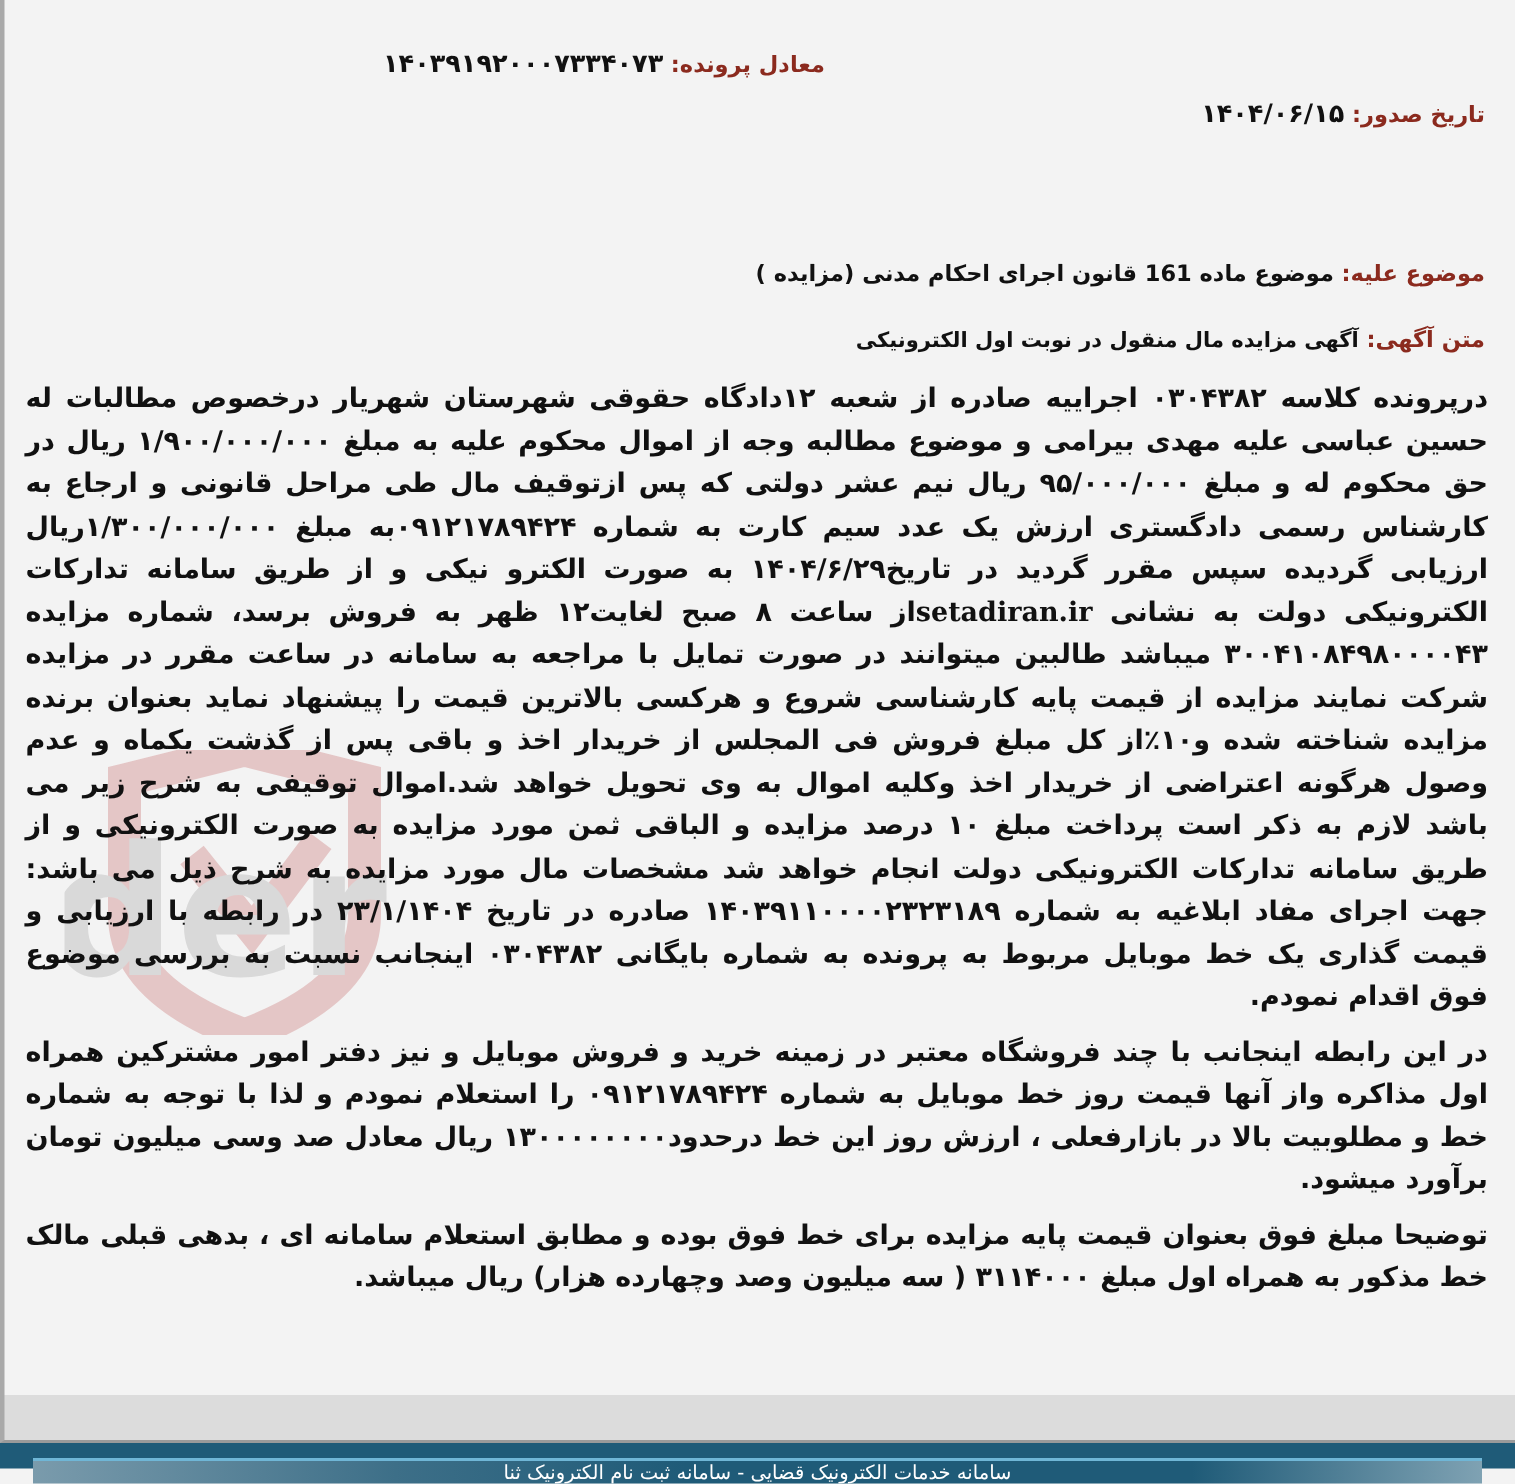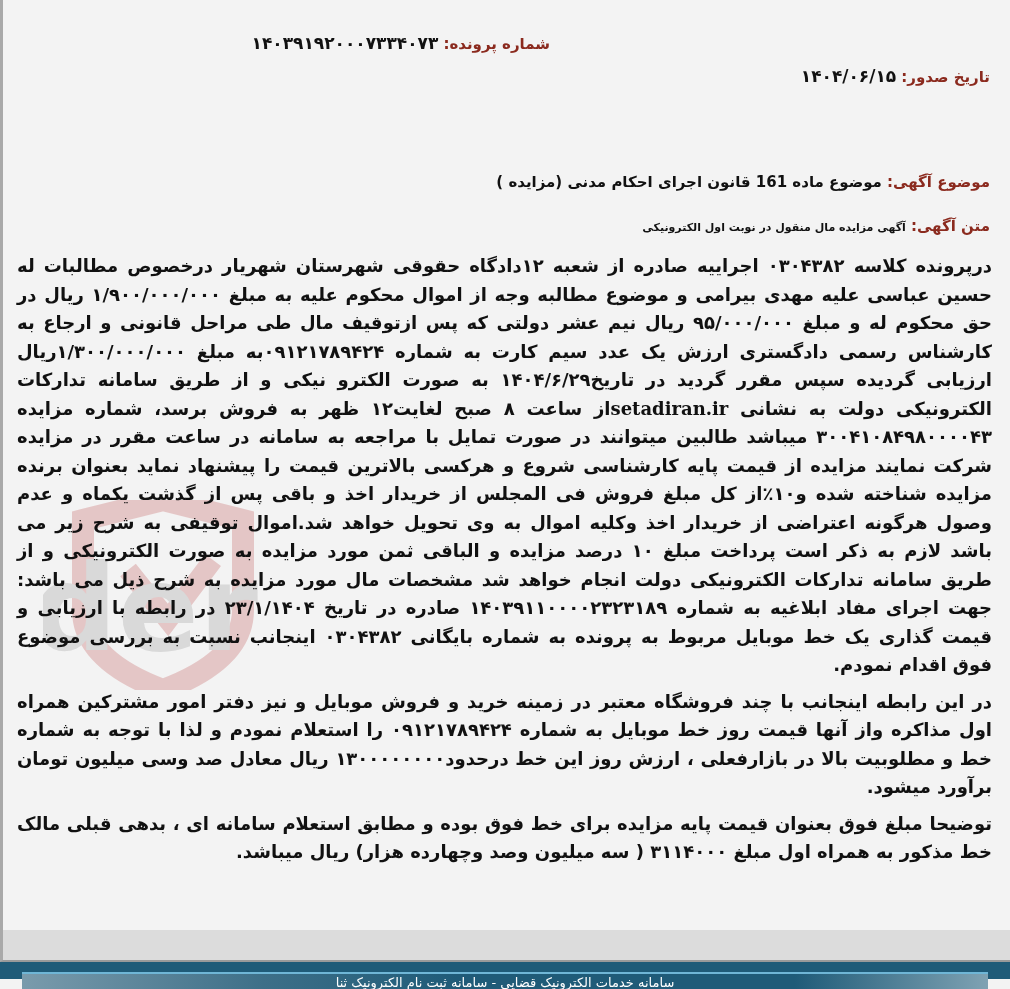--- a/index.html
+++ b/index.html
@@ -35,52 +35,52 @@
   .label { color: #8b2a1e; font-weight: bold; font-size: 15px; }
   .value { color: #111; font-weight: bold; font-size: 15px; }
   .num { font-size: 17px; letter-spacing: 0.5px; margin-left: 24px; }
   .field { position: absolute; white-space: nowrap; direction: rtl; }
   .f-ad-no { right: 20px; top: 33px; }
   .f-case-no { right: 460px; top: 33px; }
   .f-date { right: 20px; top: 66px; }
   .f-branch { right: 435px; top: 80px; width: 560px; white-space: normal; line-height: 34px; }
   .f-subject { right: 20px; top: 172px; }
   .f-text-title { right: 20px; top: 216px; }
-  .f-text-title .value { font-size: 11px; }
+  .f-text-title .value { font-size: 14px; }
   .body-text {
     position: absolute; right: 18px; left: 14px; top: 252px;
     direction: rtl; text-align: justify; text-align-last: right;
     color: #111; font-weight: bold; font-size: 18px; line-height: 28.5px;
   }
   .body-text p { margin: 0 0 8px 0; }
   .latin { font-family: "DejaVu Serif", serif; direction: ltr; unicode-bidi: embed; font-weight: bold; }
   .watermark {
     position: absolute; left: 40px; top: 500px; width: 560px; height: 190px;
     pointer-events: none; opacity: 0.55;
   }
 </style>
 </head>
 <body>
 
 <div class="page">
 
 
   <div class="field f-case-no">
-    <span class="label">شماره پرونده:</span>
+    <span class="label">معادل پرونده:</span>
     <span class="value num">۱۴۰۳۹۱۹۲۰۰۰۷۳۳۴۰۷۳</span>
   </div>
 
   <div class="field f-date">
     <span class="label">تاریخ صدور:</span>
     <span class="value num">۱۴۰۴/۰۶/۱۵</span>
   </div>
 
 
   <div class="field f-subject">
-    <span class="label">موضوع آگهی:</span>
+    <span class="label">موضوع علیه:</span>
     <span class="value">موضوع ماده 161 قانون اجرای احکام مدنی (مزایده )</span>
   </div>
 
   <div class="field f-text-title">
     <span class="label">متن آگهی:</span>
     <span class="value">آگهی مزایده مال منقول در نوبت اول الکترونیکی</span>
   </div>
 
   <svg class="watermark" viewBox="0 0 560 190">
     <path d="M40 20 L120 0 L200 20 L200 110 Q200 160 120 190 Q40 160 40 110 Z" fill="none" stroke="#d9a3a3" stroke-width="22"></path>

